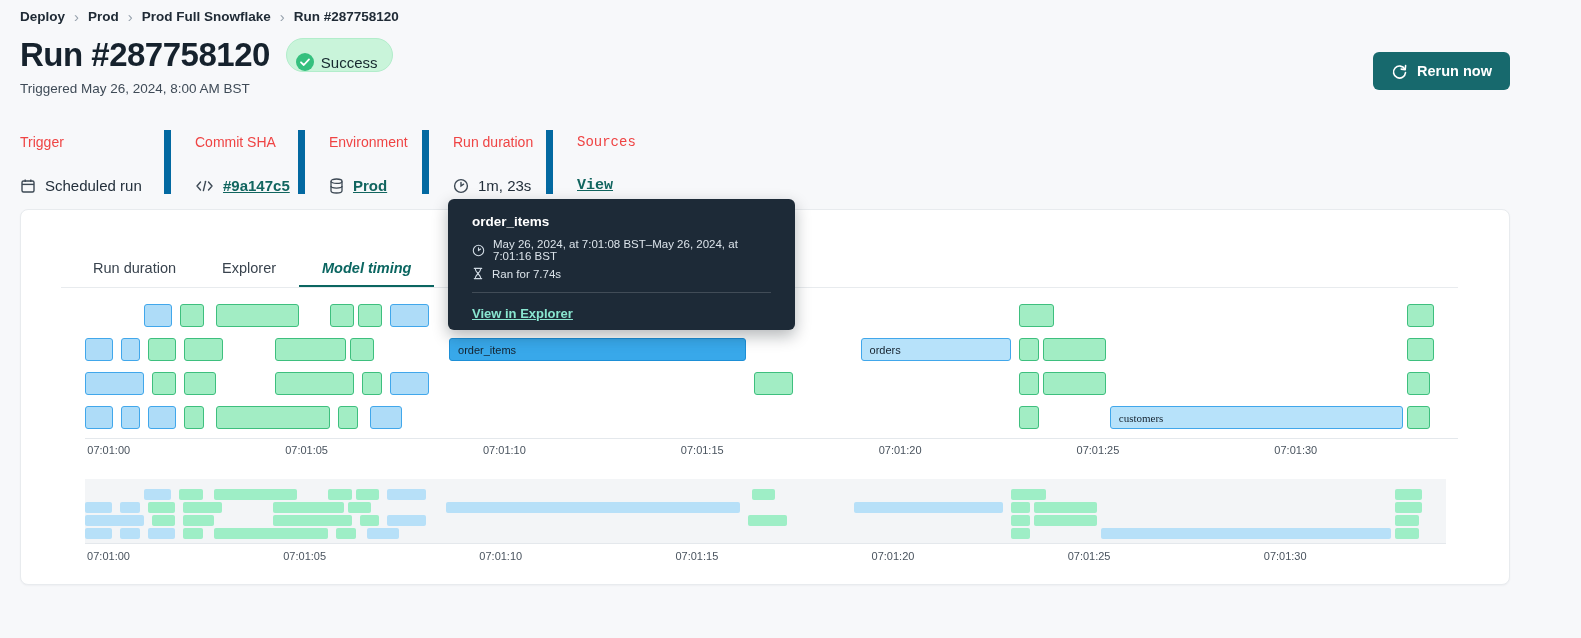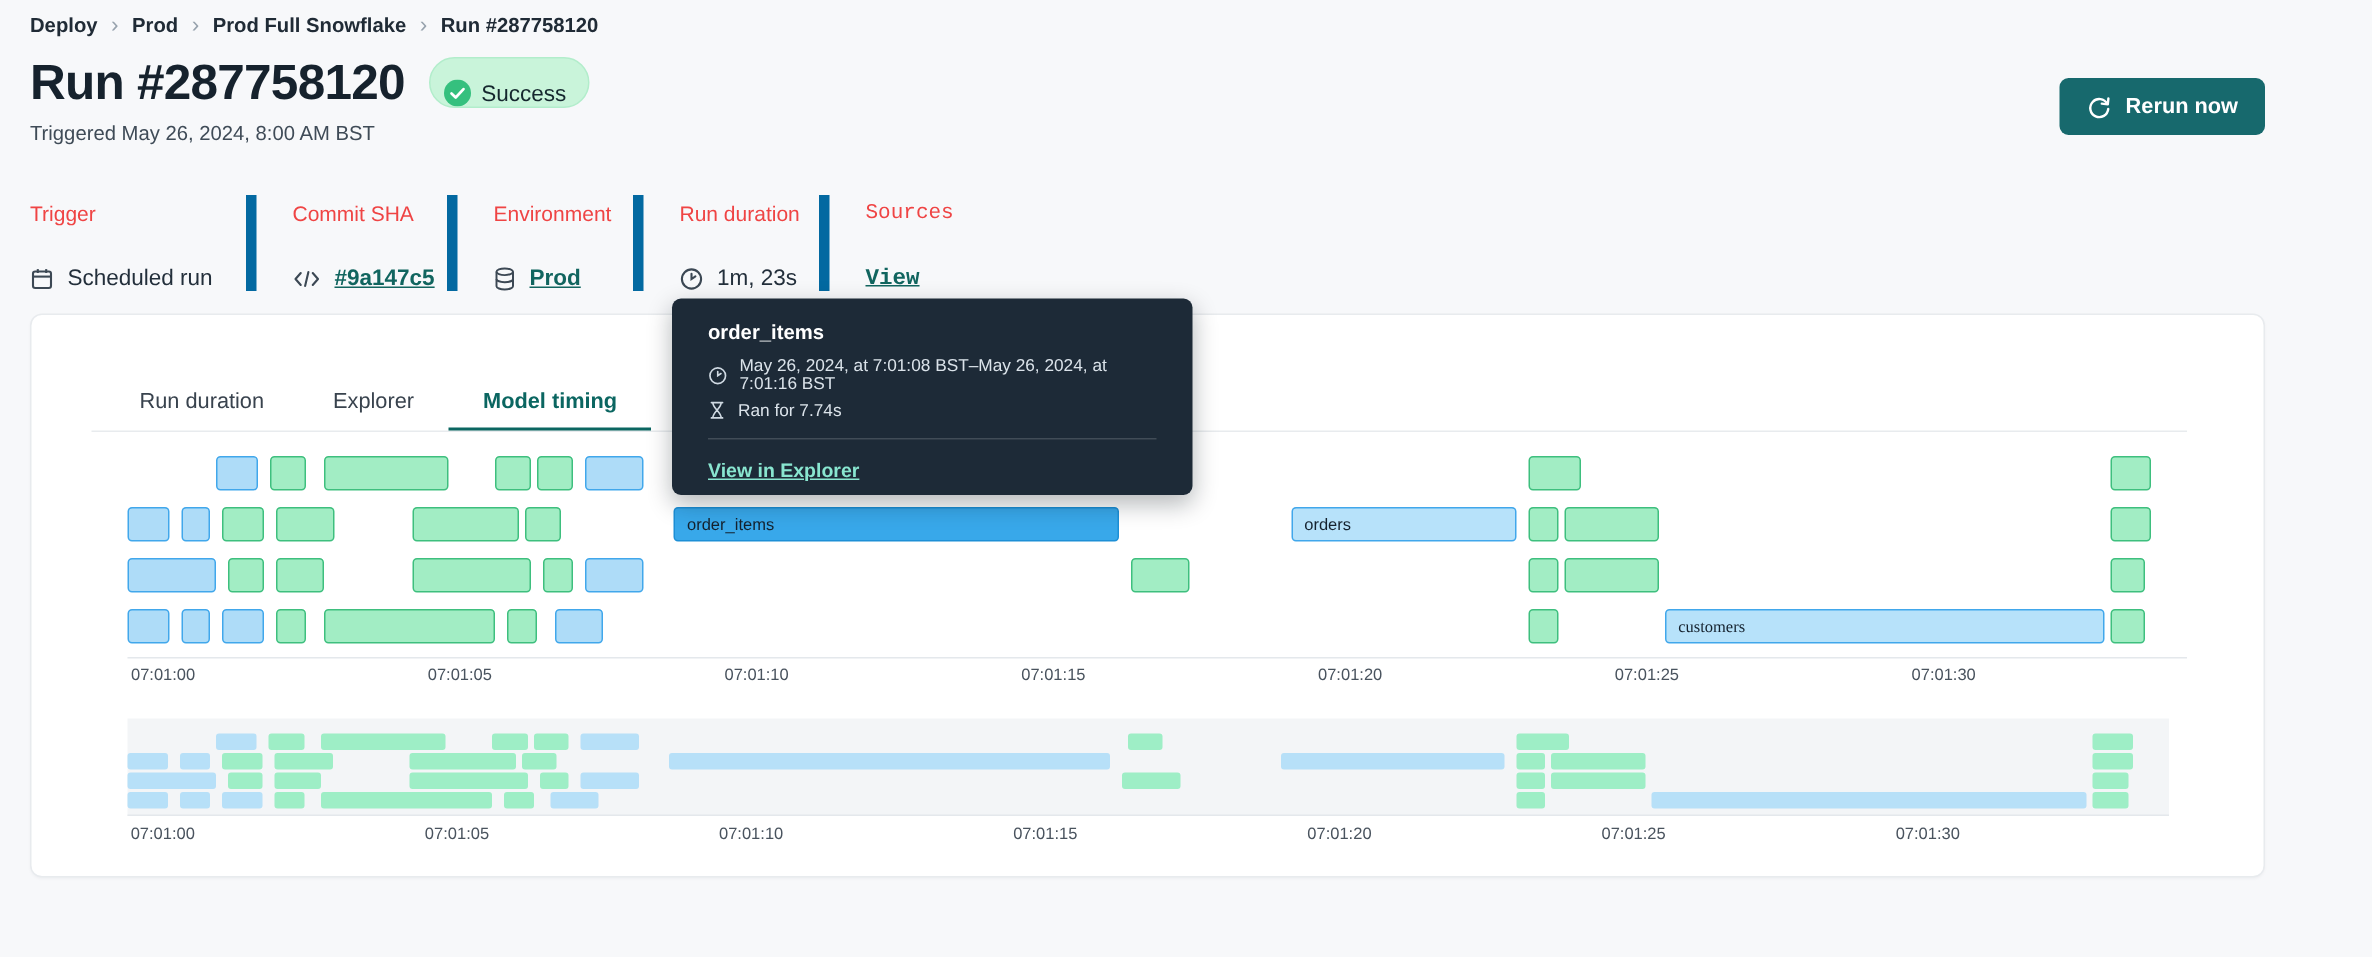--- a/index.html
+++ b/index.html
@@ -32,21 +32,21 @@
   .detail .val .txt { }
   .tlink { color:#11655f; text-decoration:underline; font-weight:bold; cursor:pointer; }
   
   .card { position:absolute; top:209px; left:20px; width:1490px; height:376px;
     background:#ffffff; border:1px solid #e8ebee; border-radius:8px;
     box-shadow:0 1px 2px rgba(16,24,40,0.04); }
   
   .tabs { position:absolute; top:41px; left:49px; display:flex; height:37px; }
   .tab { padding:0 23px; display:flex; align-items:center; font-size:14.5px; color:#39434e;
     cursor:pointer; border-bottom:3px solid transparent; white-space:nowrap; }
-  .tab.active { color:#0b6661; font-weight:bold; border-bottom-color:#0b6661; }
+  .tab.active { color:#0b6661; font-weight:bold; border-bottom-color:#0b6661;font-style:italic; }
   .tabs-divider { position:absolute; top:77px; left:40px; width:1397px; height:1px; background:#e8ebee; }
   
   .gantt-main { position:absolute; top:94px; left:64px; width:1373px; height:134px; }
   .bar { position:absolute; height:23px; border-radius:3px; border:1.5px solid; cursor:pointer;
     display:flex; align-items:center; overflow:hidden; }
   .bar .bar-label { font-size:11px; color:#15222e; padding-left:8px; white-space:nowrap; }
   .bar.blue   { background:#aedcf8; border-color:#41a7eb; }
   .bar.green  { background:#a2edc4; border-color:#3ebf7e; }
   .bar.selected { background:#38a8ea; border-color:#1d8fd6; }
   .bar.labeled  { background:#b7e2fa; border-color:#41a7eb; }

